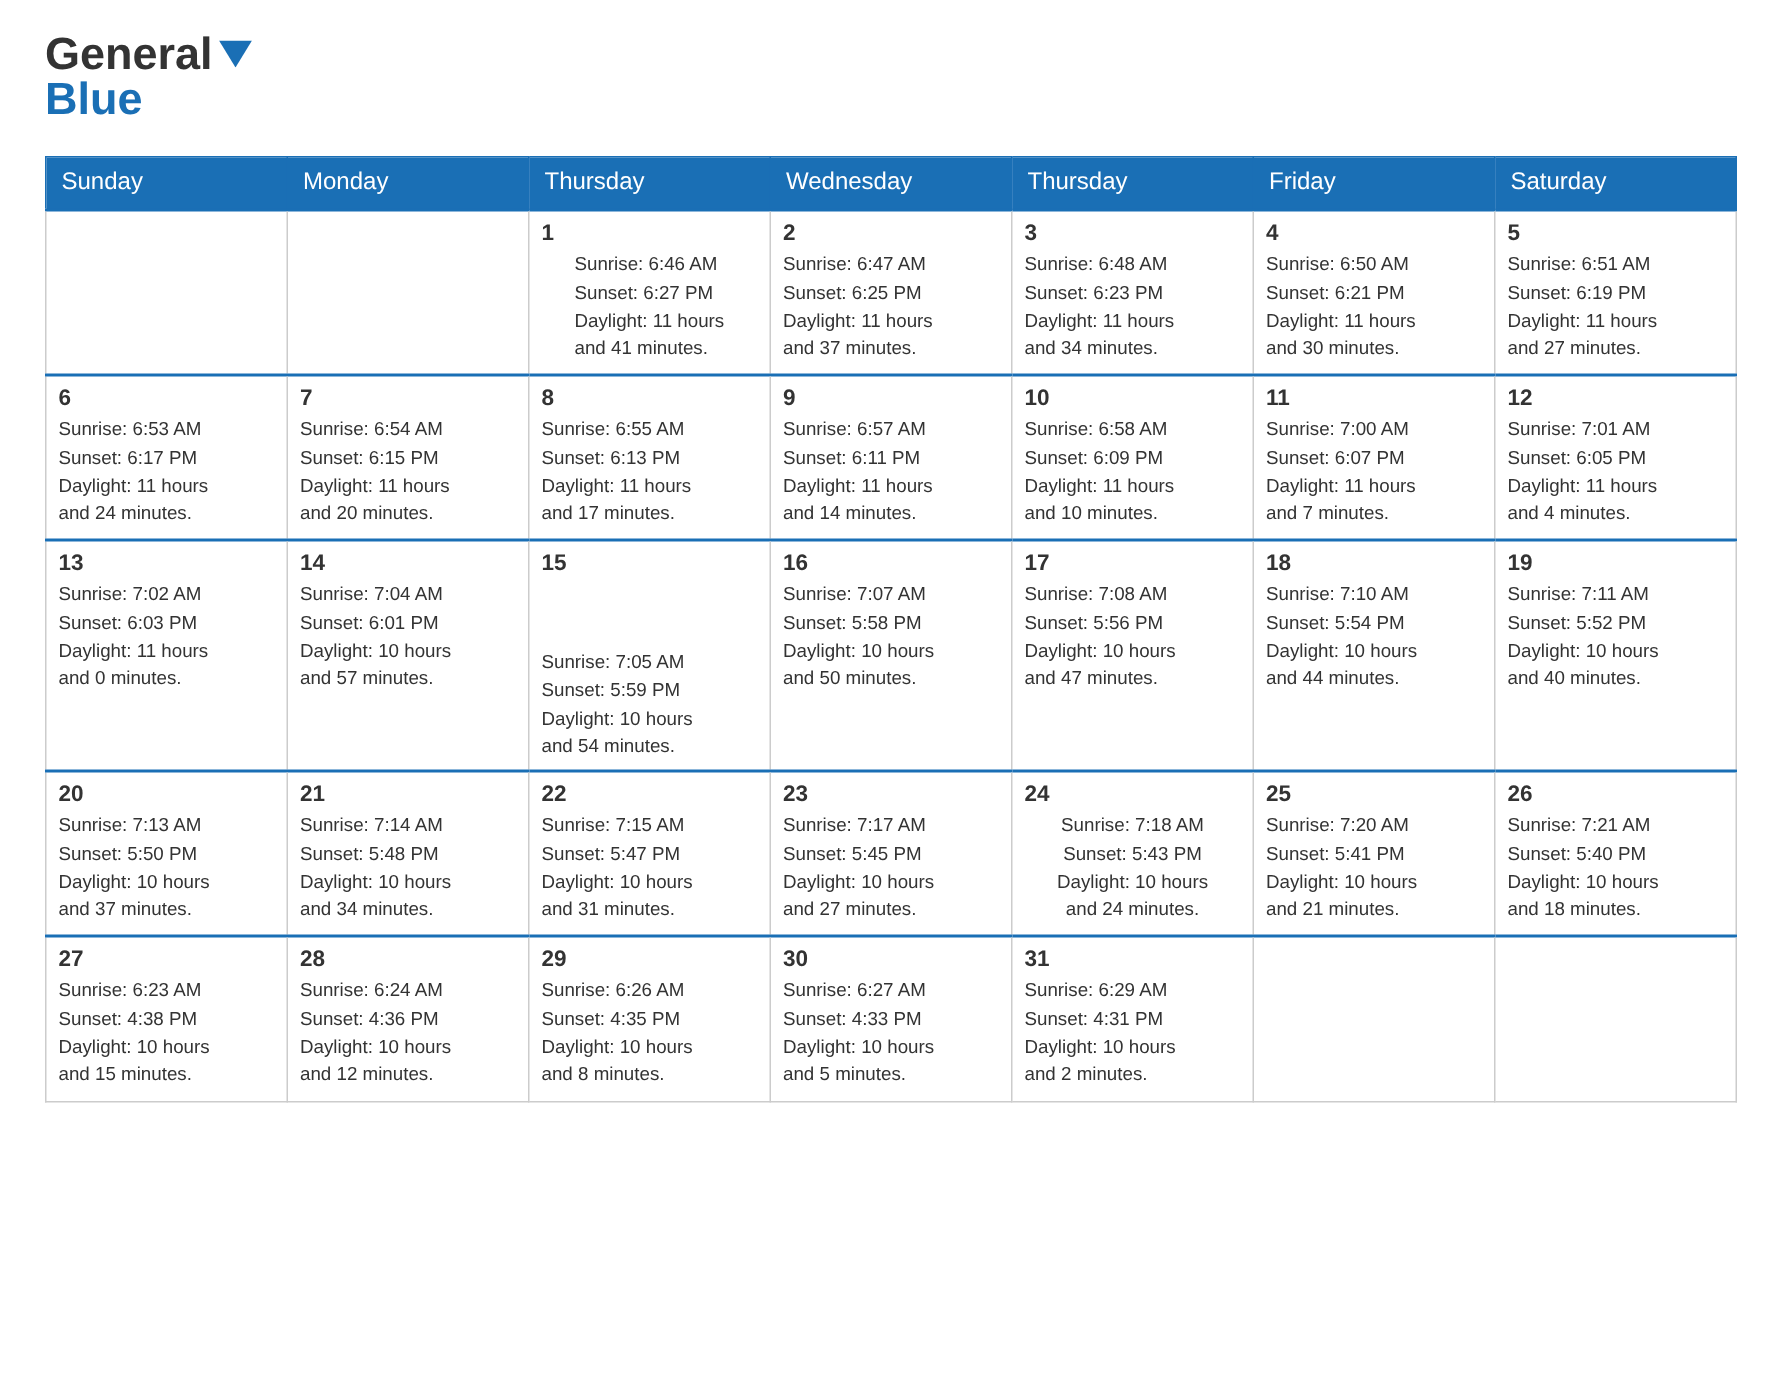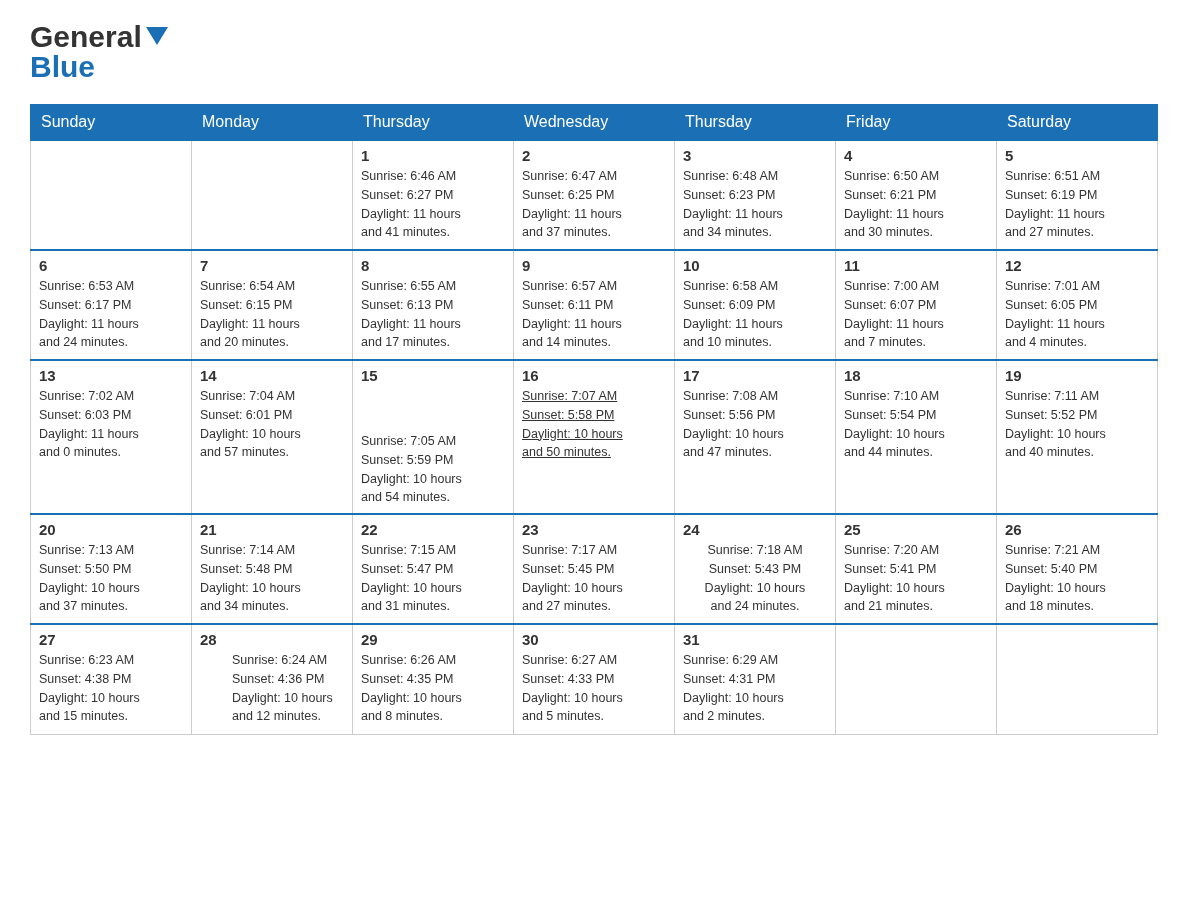--- a/index.html
+++ b/index.html
@@ -100,21 +100,21 @@
       <th>Friday</th>
       <th>Saturday</th>
     </tr>
   </thead>
   <tbody id="calendar-body">
   <tr>
         <td class="empty"></td>
         <td class="empty"></td>
         <td>
           <span class="day-num">1</span>
-          <div class="day-info" style="white-space: pre-line;">Sunrise: 6:46 AM
+          <div class="day-info" style="white-space: pre-line; margin-left: 22px;">Sunrise: 6:46 AM
 Sunset: 6:27 PM
 Daylight: 11 hours
 and 41 minutes.</div>
         </td>
         <td>
           <span class="day-num">2</span>
           <div class="day-info" style="white-space: pre-line;">Sunrise: 6:47 AM
 Sunset: 6:25 PM
 Daylight: 11 hours
 and 37 minutes.</div>
@@ -209,21 +209,21 @@
         </td>
         <td>
           <span class="day-num">15</span>
           <div class="day-info" style="white-space: pre-line; margin-top: 48px;">Sunrise: 7:05 AM
 Sunset: 5:59 PM
 Daylight: 10 hours
 and 54 minutes.</div>
         </td>
         <td>
           <span class="day-num">16</span>
-          <div class="day-info" style="white-space: pre-line; text-decoration: underline;">Sunrise: 7:07 AM
+          <div class="day-info" style="white-space: pre-line;">Sunrise: 7:07 AM
 Sunset: 5:58 PM
 Daylight: 10 hours
 and 50 minutes.</div>
         </td>
         <td>
           <span class="day-num">17</span>
           <div class="day-info" style="white-space: pre-line;">Sunrise: 7:08 AM
 Sunset: 5:56 PM
 Daylight: 10 hours
 and 47 minutes.</div>
@@ -297,21 +297,21 @@
       <tr>
         <td>
           <span class="day-num">27</span>
           <div class="day-info" style="white-space: pre-line;">Sunrise: 6:23 AM
 Sunset: 4:38 PM
 Daylight: 10 hours
 and 15 minutes.</div>
         </td>
         <td>
           <span class="day-num">28</span>
-          <div class="day-info" style="white-space: pre-line; margin-left: 32px;">Sunrise: 6:24 AM
+          <div class="day-info" style="white-space: pre-line;">Sunrise: 6:24 AM
 Sunset: 4:36 PM
 Daylight: 10 hours
 and 12 minutes.</div>
         </td>
         <td>
           <span class="day-num">29</span>
           <div class="day-info" style="white-space: pre-line;">Sunrise: 6:26 AM
 Sunset: 4:35 PM
 Daylight: 10 hours
 and 8 minutes.</div>

